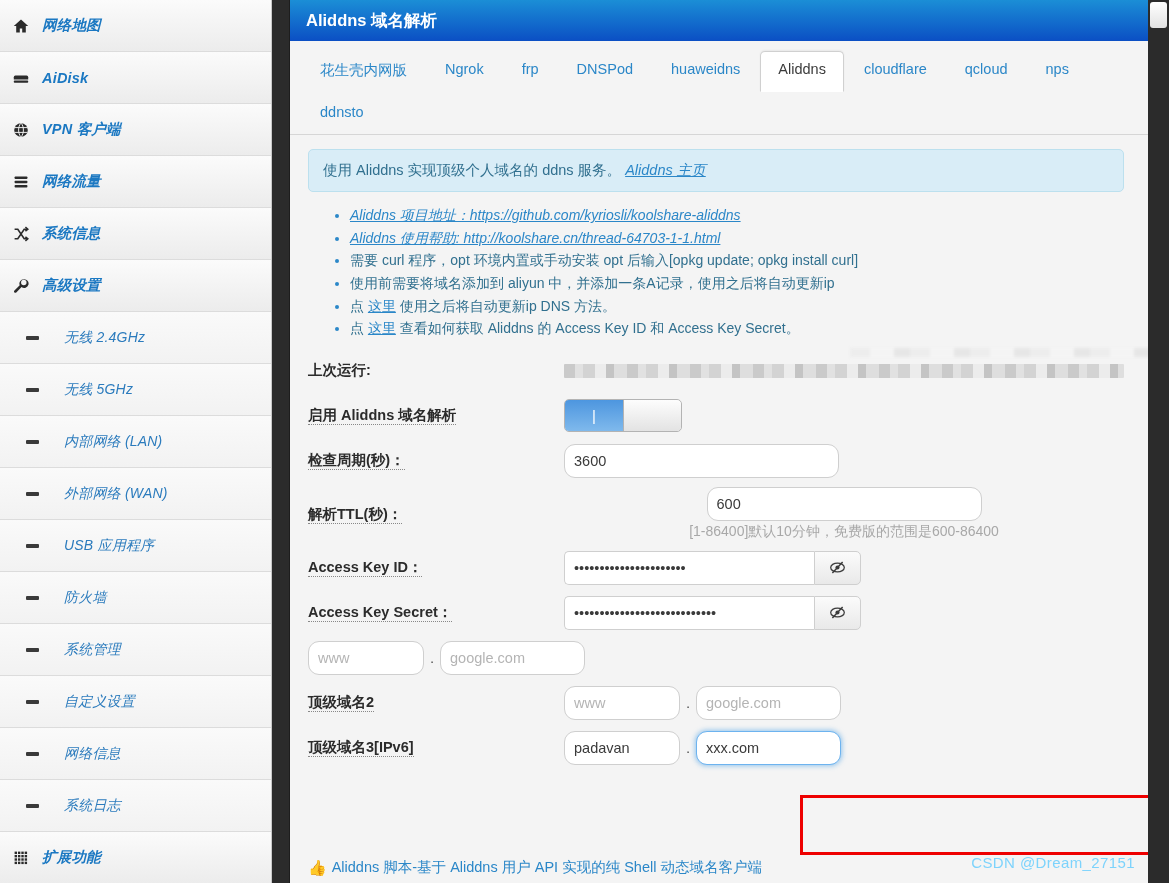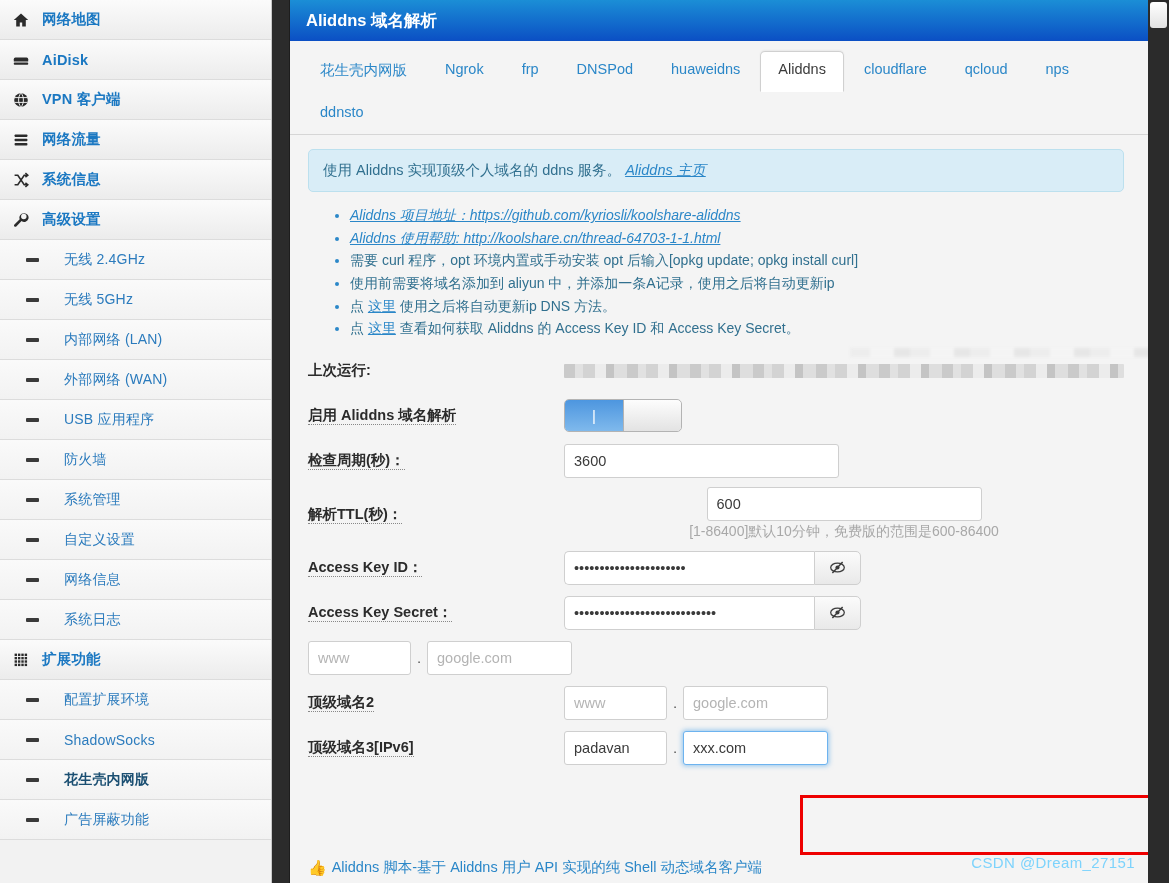--- a/index.html
+++ b/index.html
@@ -16,26 +16,27 @@
   
   .sidebar {
     position: absolute; left: 0; top: 0;
     width: 272px; height: 883px;
     background: #f2f2f2;
     border-right: 1px solid #c9c9c9;
     overflow: hidden;
   }
   .nav-item {
     position: relative;
-    height: 40px;
+    height: 52px;
     display: flex;
     align-items: center;
     border-bottom: 1px solid #dcdcdc;
     background: linear-gradient(to bottom, #fbfbfb 0%, #ececec 100%);
     cursor: pointer;
+    font-style: italic;
   }
   .nav-item.sub {
     background: linear-gradient(to bottom, #fafafa 0%, #f2f2f2 100%);
   }
   .nav-ico {
     width: 42px;
     text-align: center;
     color: #2b2b2b;
     font-size: 15px;
     line-height: 1;
@@ -192,32 +193,32 @@
   .toggle .knob {
     flex: 1 1 50%;
     background: linear-gradient(to bottom, #fdfdfd 0%, #e3e3e3 100%);
     border-left: 1px solid #b3b3b3;
     border-radius: 0 4px 4px 0;
   }
 
   input.txt {
     height: 34px;
     border: 1px solid #cfcfcf;
-    border-radius: 3px;
+    border-radius: 11px;
     background: #fff;
     padding: 0 9px;
     font-size: 14.5px;
     color: #3a3a3a;
     font-family: "Liberation Sans", sans-serif;
     outline: none;
   }
   input.txt::placeholder { color: #b4b4b4; }
   .w275 { width: 275px; }
   .w250 { width: 250px; }
-  .w115 { width: 103px; }
+  .w115 { width: 116px; }
   .w145 { width: 145px; }
 
   .inputgroup { display: flex; align-items: center; }
   .inputgroup input.txt {
     border-radius: 5px 0 0 5px;
     border-right: none;
   }
   .eyebtn {
     width: 47px; height: 34px;
     border: 1px solid #cfcfcf;

